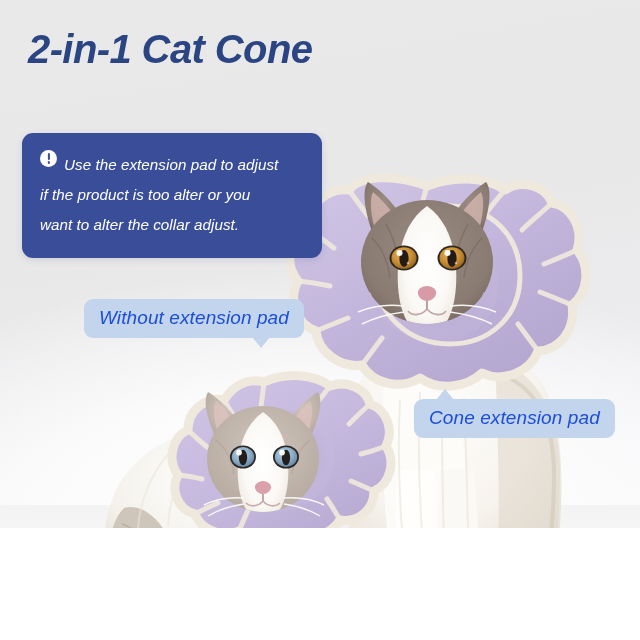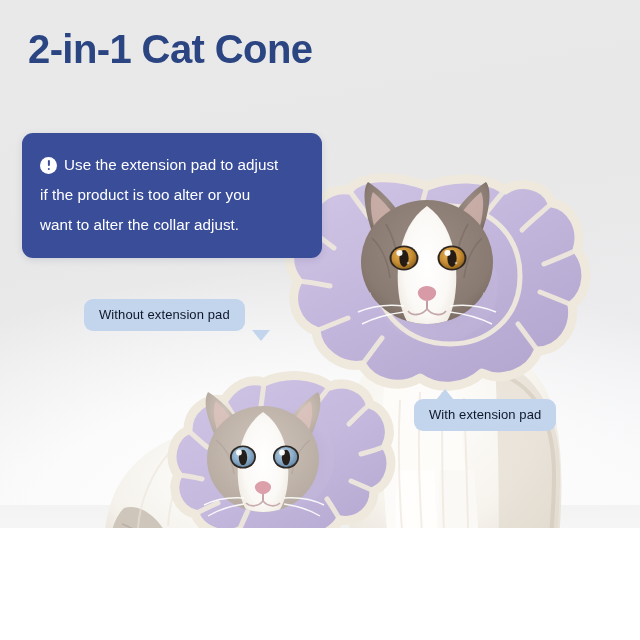--- a/index.html
+++ b/index.html
@@ -9,20 +9,21 @@
   }
   #stage {
     position: relative;
     width: 640px;
     height: 528px;
     overflow: hidden;
     font-family: "Liberation Sans", sans-serif;
     background:
       radial-gradient(ellipse 120% 70% at 50% 100%, #ffffff 0%, #fbfbfc 38%, rgba(251,251,252,0) 70%),
       linear-gradient(170deg, #e9e9ea 0%, #e8e8e9 42%, #ececee 68%, #f4f5f7 88%, #fafbfc 100%);
+    font-style: italic;
   }
 
   
   .title {
     position: absolute;
     left: 28px;
     top: 27px;
     font-size: 40px;
     font-weight: 700;
     letter-spacing: -0.6px;
@@ -45,21 +46,20 @@
   }
   .callout-line {
     color: #ffffff;
     font-size: 15.2px;
     line-height: 30px;
     letter-spacing: 0.05px;
     white-space: nowrap;
   }
   .callout-line.first {
     display: flex;
-    align-items: center;
     gap: 7px;
   }
   .excl-icon {
     flex: none;
     width: 17px;
     height: 17px;
     border-radius: 50%;
     background: #ffffff;
     position: relative;
     top: 0px;
@@ -84,22 +84,22 @@
     width: 2.4px;
     height: 2.4px;
     border-radius: 50%;
     background: #3a4d98;
   }
 
   
   .pill {
     position: absolute;
     background: #c3d5ec;
-    color: #0f172a;
-    font-size: 13px;
+    color: #1d4ed8;
+    font-size: 19px;
     letter-spacing: 0.1px;
     border-radius: 9px;
     padding: 8px 15px 9px 15px;
     white-space: nowrap;
     z-index: 45;
   }
   .pill::after {
     content: "";
     position: absolute;
     width: 0; height: 0;
@@ -456,15 +456,15 @@
     <div class="callout-line first">
       <span class="excl-icon"></span>
       <span>Use the extension pad to adjust</span>
     </div>
     <div class="callout-line">if the product is too alter or you</div>
     <div class="callout-line">want to alter the collar adjust.</div>
   </div>
 
   <div class="pill pill-without">Without extension pad</div>
 
-  <div class="pill pill-with">With extension pad</div>
+  <div class="pill pill-with">Cone extension pad</div>
 
 </div>
 
 </body></html>

